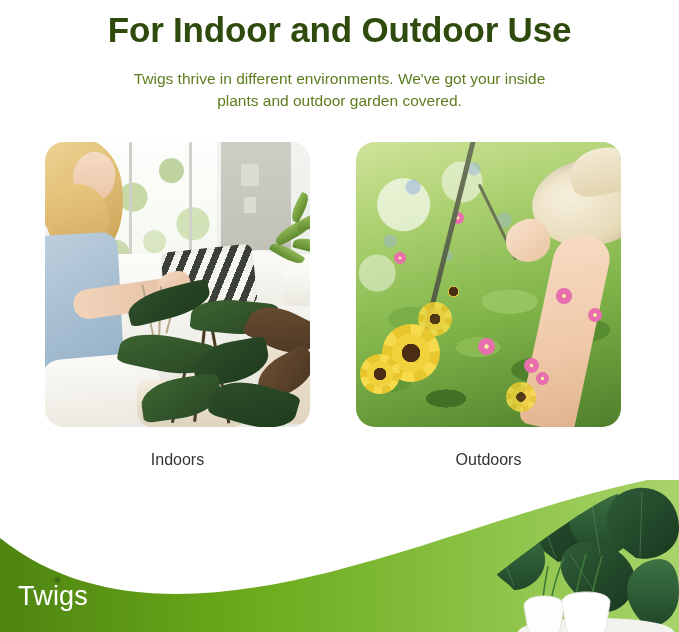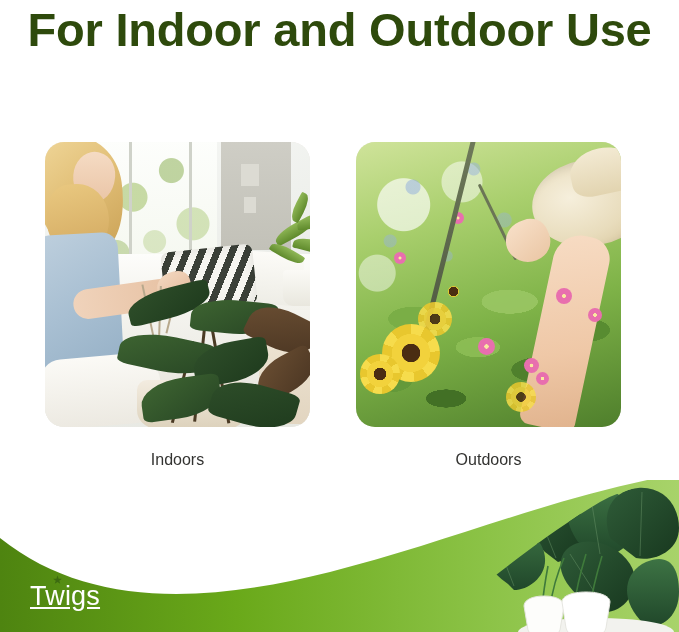--- a/index.html
+++ b/index.html
@@ -24,21 +24,21 @@
   .header {
     position: absolute;
     left: 0;
     top: 0;
     width: 679px;
     text-align: center;
   }
   .headline {
     margin: 0;
     padding-top: 2px;
-    font-size: 47px;
+    font-size: 35px;
     line-height: 56px;
     font-weight: 700;
     letter-spacing: -0.2px;
     color: #2e4a0c;
     white-space: nowrap;
   }
   .subtitle {
     margin: 10px auto 0 auto;
     width: 420px;
     font-size: 15.5px;
@@ -404,44 +404,44 @@
     overflow: hidden;
   }
   .banner-svg {
     position: absolute;
     left: 0; top: 0;
     width: 679px; height: 152px;
     display: block;
   }
   .brand {
     position: absolute;
-    left: 30px;
+    left: 18px;
     top: 580px;
     font-size: 27px;
     line-height: 32px;
     font-weight: 400;
     color: #ffffff;
     letter-spacing: .2px;
-    text-decoration: underline;
   }
   .brand-leaf {
     position: absolute;
     left: 52px;
     top: 575px;
     width: 11px;
     height: 11px;
   }
 </style>
 </head>
 <body>
 
 <div class="page">
 
   <div class="header">
     <h1 class="headline">For Indoor and Outdoor Use</h1>
+    <p class="subtitle">Twigs thrive in different environments. We've got your inside plants and outdoor garden covered.</p>
   </div>
 
   <div class="cards">
 
     <div class="card left">
       <div class="photo">
         <div class="indoor-bg"></div>
         <div class="window"></div>
         <div class="wall-panel"></div>
         <div class="wall-frame"></div>

